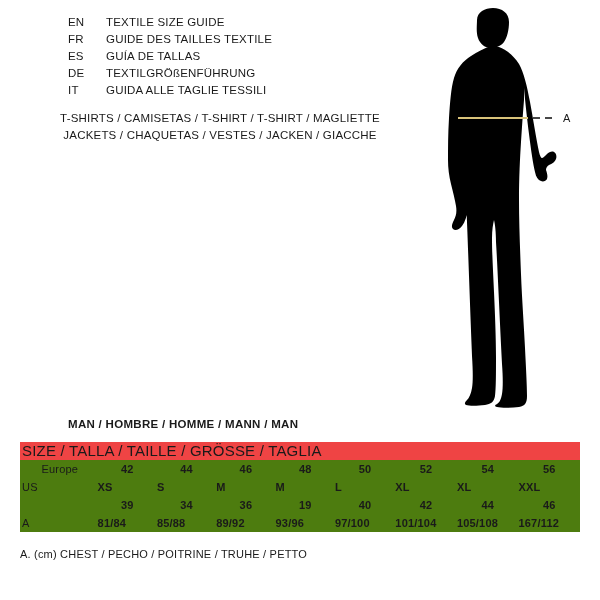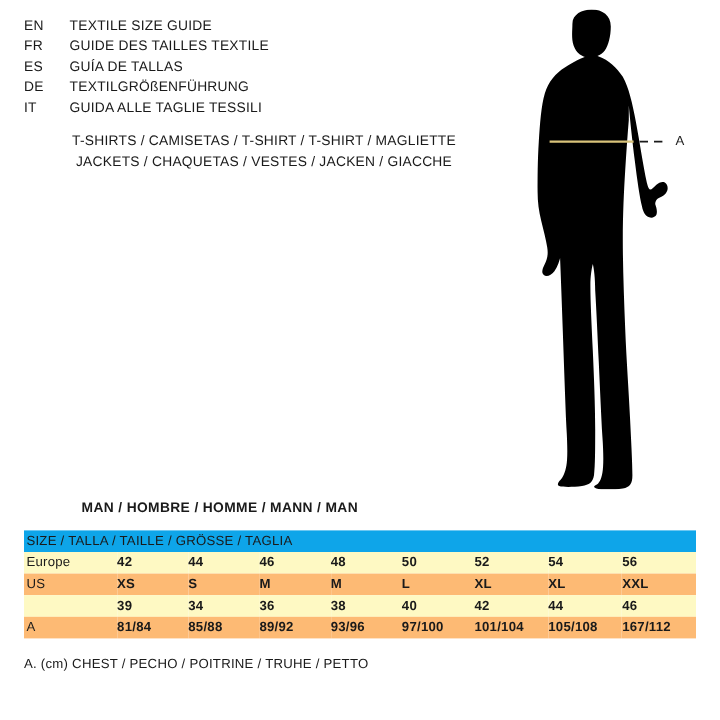--- a/index.html
+++ b/index.html
@@ -32,20 +32,21 @@
     display: flex;
     align-items: baseline;
     height: 17px;
     font-size: 11.5px;
     letter-spacing: 0.2px;
   }
   .lang-code {
     width: 38px;
     flex: 0 0 38px;
     font-size: 11.5px;
+    margin-left: 48px;
   }
   .lang-text {
     flex: 1 1 auto;
     font-size: 11.5px;
   }
 
   
   .cat-block {
     position: absolute;
     left: 20px;
@@ -98,29 +99,30 @@
     border-collapse: collapse;
     font-size: 11px;
   }
   table.size-table td {
     padding: 0;
     height: 18px;
     line-height: 18px;
     letter-spacing: 0.2px;
   }
   .row-head td {
-    background: #0ea5e9;
-    font-size: 11px;
+    background: #ef4444;
+    font-size: 15px;
     letter-spacing: 0.2px;
   }
   .row-alt td {
-    background: #fef9c3;
+    background: #4d7c0f;
+    text-align: center;
   }
   .row-plain td {
-    background: #fdba74;
+    background: #4d7c0f;
   }
   .col-label {
     width: 84px;
     padding-left: 2px !important;
   }
   .cell {
     width: 66px;
     text-align: left;
     font-weight: bold;
   }
@@ -262,21 +264,21 @@
         <td class="cell">L</td>
         <td class="cell">XL</td>
         <td class="cell">XL</td>
         <td class="cell">XXL</td>
       </tr>
       <tr class="row-alt">
         <td class="col-label"></td>
         <td class="cell">39</td>
         <td class="cell">34</td>
         <td class="cell">36</td>
-        <td class="cell">38</td>
+        <td class="cell">19</td>
         <td class="cell">40</td>
         <td class="cell">42</td>
         <td class="cell">44</td>
         <td class="cell">46</td>
       </tr>
       <tr class="row-plain">
         <td class="col-label">A</td>
         <td class="cell">81/84</td>
         <td class="cell">85/88</td>
         <td class="cell">89/92</td>

